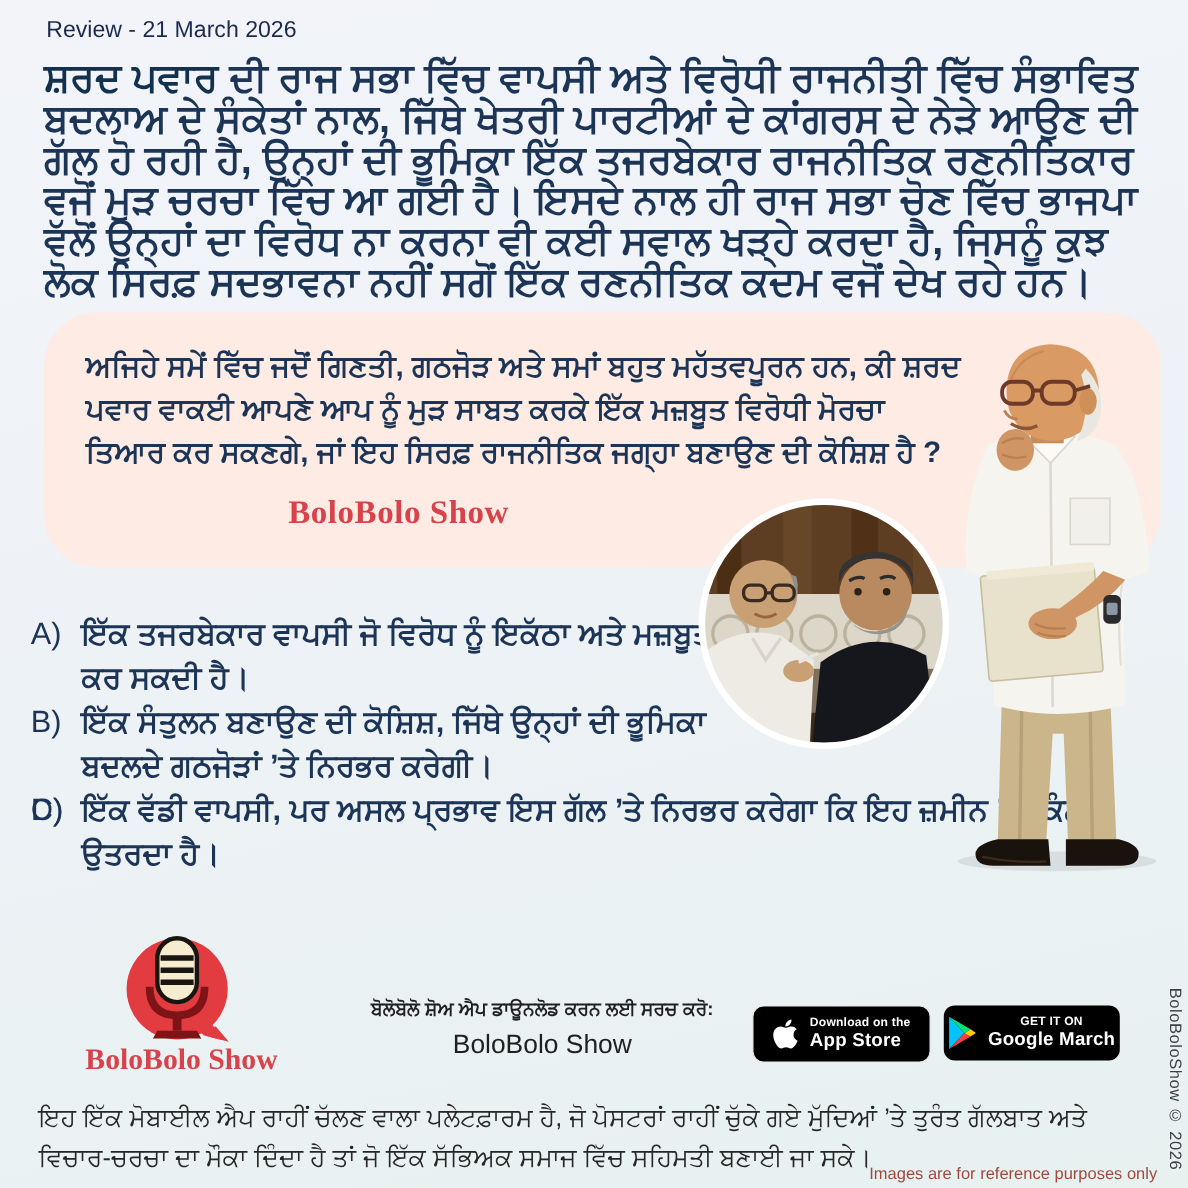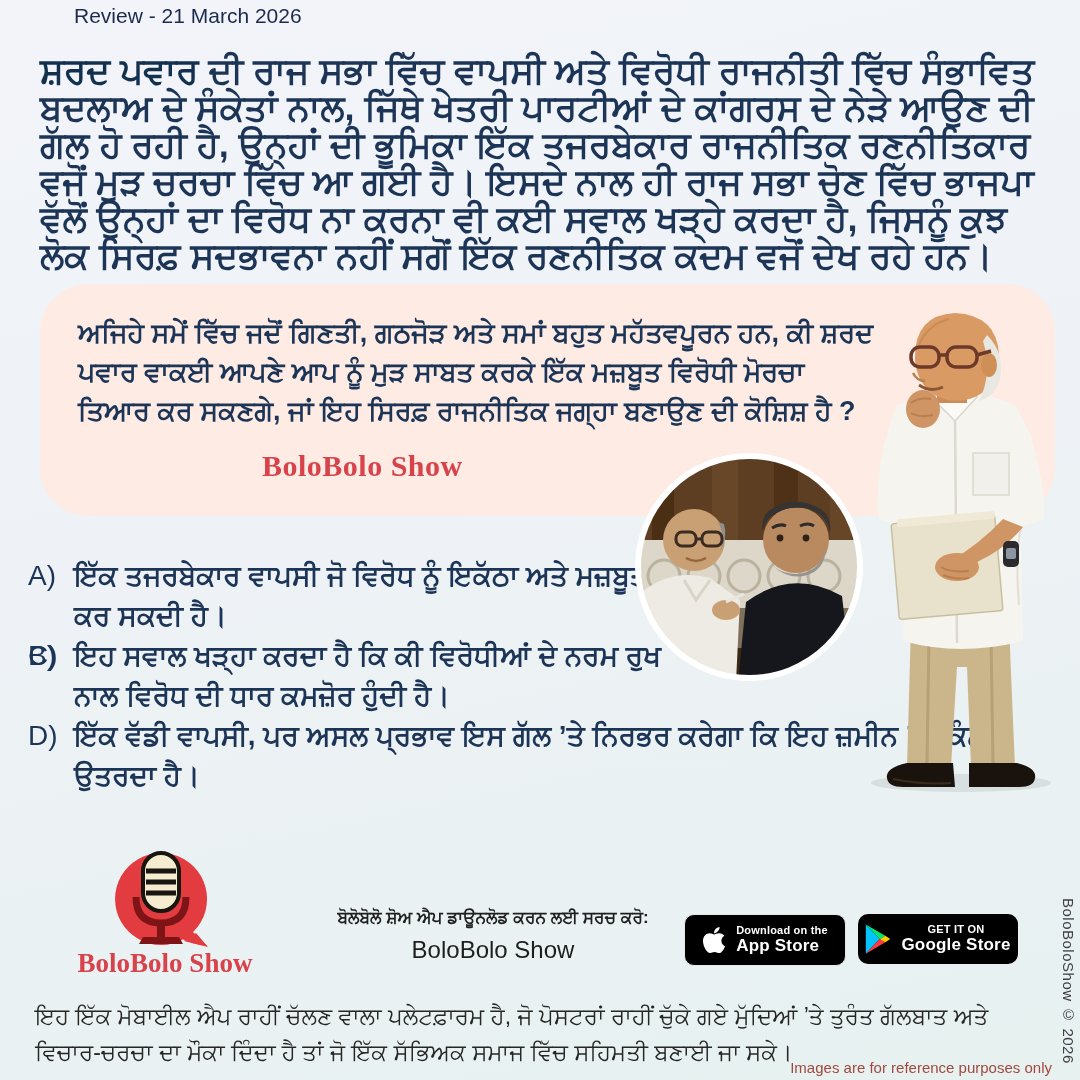--- a/index.html
+++ b/index.html
@@ -1,20 +1,20 @@
 <!DOCTYPE html>
 <html><head>
 <meta charset="utf-8">
 <style>
   html,body{margin:0;padding:0;}
   body{font-family:"Liberation Sans",sans-serif;}
   .poster{position:relative;width:1080px;height:1080px;overflow:hidden;
     background:linear-gradient(168deg,#f2f4f9 0%,#eef2f6 45%,#e7f1f0 100%);}
 
-  .review-date{position:absolute;left:42px;top:4px;font-size:21px;color:#1b2b4c;font-weight:500;margin-left:32px;}
+  .review-date{position:absolute;left:42px;top:16px;font-size:21px;color:#1b2b4c;font-weight:500;}
 
   .intro{position:absolute;left:40px;top:52px;width:1008px;font-size:36px;line-height:37px;
     color:#1c3557;font-weight:600;margin:0;}
   .intro strong{color:#12314f;font-weight:800;margin-right:.28em;}
 
   .question-box{position:absolute;left:40px;top:284px;width:1015px;height:232px;
     background:#fdebe4;border-radius:48px;}
   .question-text{position:absolute;left:26px;top:18px;width:800px;font-size:27px;
     line-height:39px;font-weight:700;color:#1c3557;margin:12px;}
   .box-brand{position:absolute;left:222px;top:165px;font-family:"Liberation Serif",serif;
@@ -174,24 +174,24 @@
     </svg>
   </div>
 
   <div class="options">
     <div class="option narrow">
       <span class="opt-label">A)</span>
       <span>ਇੱਕ ਤਜਰਬੇਕਾਰ ਵਾਪਸੀ ਜੋ ਵਿਰੋਧ ਨੂੰ ਇਕੱਠਾ ਅਤੇ ਮਜ਼ਬੂਤ ਕਰ ਸਕਦੀ ਹੈ।</span>
     </div>
     <div class="option narrow">
       <span class="opt-label">B)</span>
+      <span>ਇੱਕ ਸੰਤੁਲਨ ਬਣਾਉਣ ਦੀ ਕੋਸ਼ਿਸ਼, ਜਿੱਥੇ ਉਨ੍ਹਾਂ ਦੀ ਭੂਮਿਕਾ ਬਦਲਦੇ ਗਠਜੋੜਾਂ ’ਤੇ ਨਿਰਭਰ ਕਰੇਗੀ।</span>
     </div>
     <div class="option narrow">
       <span class="opt-label">C)</span>
-      <span>ਇਹ ਸਵਾਲ ਖੜ੍ਹਾ ਕਰਦਾ ਹੈ ਕਿ ਕੀ ਵਿਰੋਧੀਆਂ ਦੇ ਨਰਮ ਰੁਖ ਨਾਲ ਵਿਰੋਧ ਦੀ ਧਾਰ ਕਮਜ਼ੋਰ ਹੁੰਦੀ ਹੈ।</span>
     </div>
     <div class="option">
       <span class="opt-label">D)</span>
       <span>ਇੱਕ ਵੱਡੀ ਵਾਪਸੀ, ਪਰ ਅਸਲ ਪ੍ਰਭਾਵ ਇਸ ਗੱਲ ’ਤੇ ਨਿਰਭਰ ਕਰੇਗਾ ਕਿ ਇਹ ਜ਼ਮੀਨ ’ਤੇ ਕਿੰਨਾ ਉਤਰਦਾ ਹੈ।</span>
     </div>
   </div>
 
   <div class="footer-logo">
     <svg width="150" height="110" viewBox="0 0 150 110">
       <path d="M73 8 a46 46 0 1 0 0.1 0 Z M108 88 L120 102 L96 96 Z" fill="#e23b40"></path>
@@ -232,21 +232,21 @@
     <span class="b-icon">
       <svg width="26" height="30" viewBox="0 0 32 36">
         <polygon points="1,0 18,18 1,36" fill="#00c3ff"></polygon>
         <polygon points="1,0 25,14 18.4,18.4" fill="#00e673"></polygon>
         <polygon points="18,18 25,22 1,36" fill="#ff3a44"></polygon>
         <polygon points="25,14 31,18 25,22 18.4,18.4" fill="#ffcf00"></polygon>
       </svg>
     </span>
     <span class="b-txt">
       <span class="b-top">GET IT ON</span>
-      <span class="b-bottom">Google Store</span>
+      <span class="b-bottom">Google March</span>
     </span>
   </div>
 
   <p class="disclaimer">ਇਹ ਇੱਕ ਮੋਬਾਈਲ ਐਪ ਰਾਹੀਂ ਚੱਲਣ ਵਾਲਾ ਪਲੇਟਫ਼ਾਰਮ ਹੈ, ਜੋ ਪੋਸਟਰਾਂ ਰਾਹੀਂ ਚੁੱਕੇ ਗਏ ਮੁੱਦਿਆਂ ’ਤੇ ਤੁਰੰਤ ਗੱਲਬਾਤ ਅਤੇ ਵਿਚਾਰ-ਚਰਚਾ ਦਾ ਮੌਕਾ ਦਿੰਦਾ ਹੈ ਤਾਂ ਜੋ ਇੱਕ ਸੱਭਿਅਕ ਸਮਾਜ ਵਿੱਚ ਸਹਿਮਤੀ ਬਣਾਈ ਜਾ ਸਕੇ।</p>
 
   <div class="vert-copy">BoloBoloShow © 2026</div>
   <div class="image-note">Images are for reference purposes only</div>
 
 </div>
 

